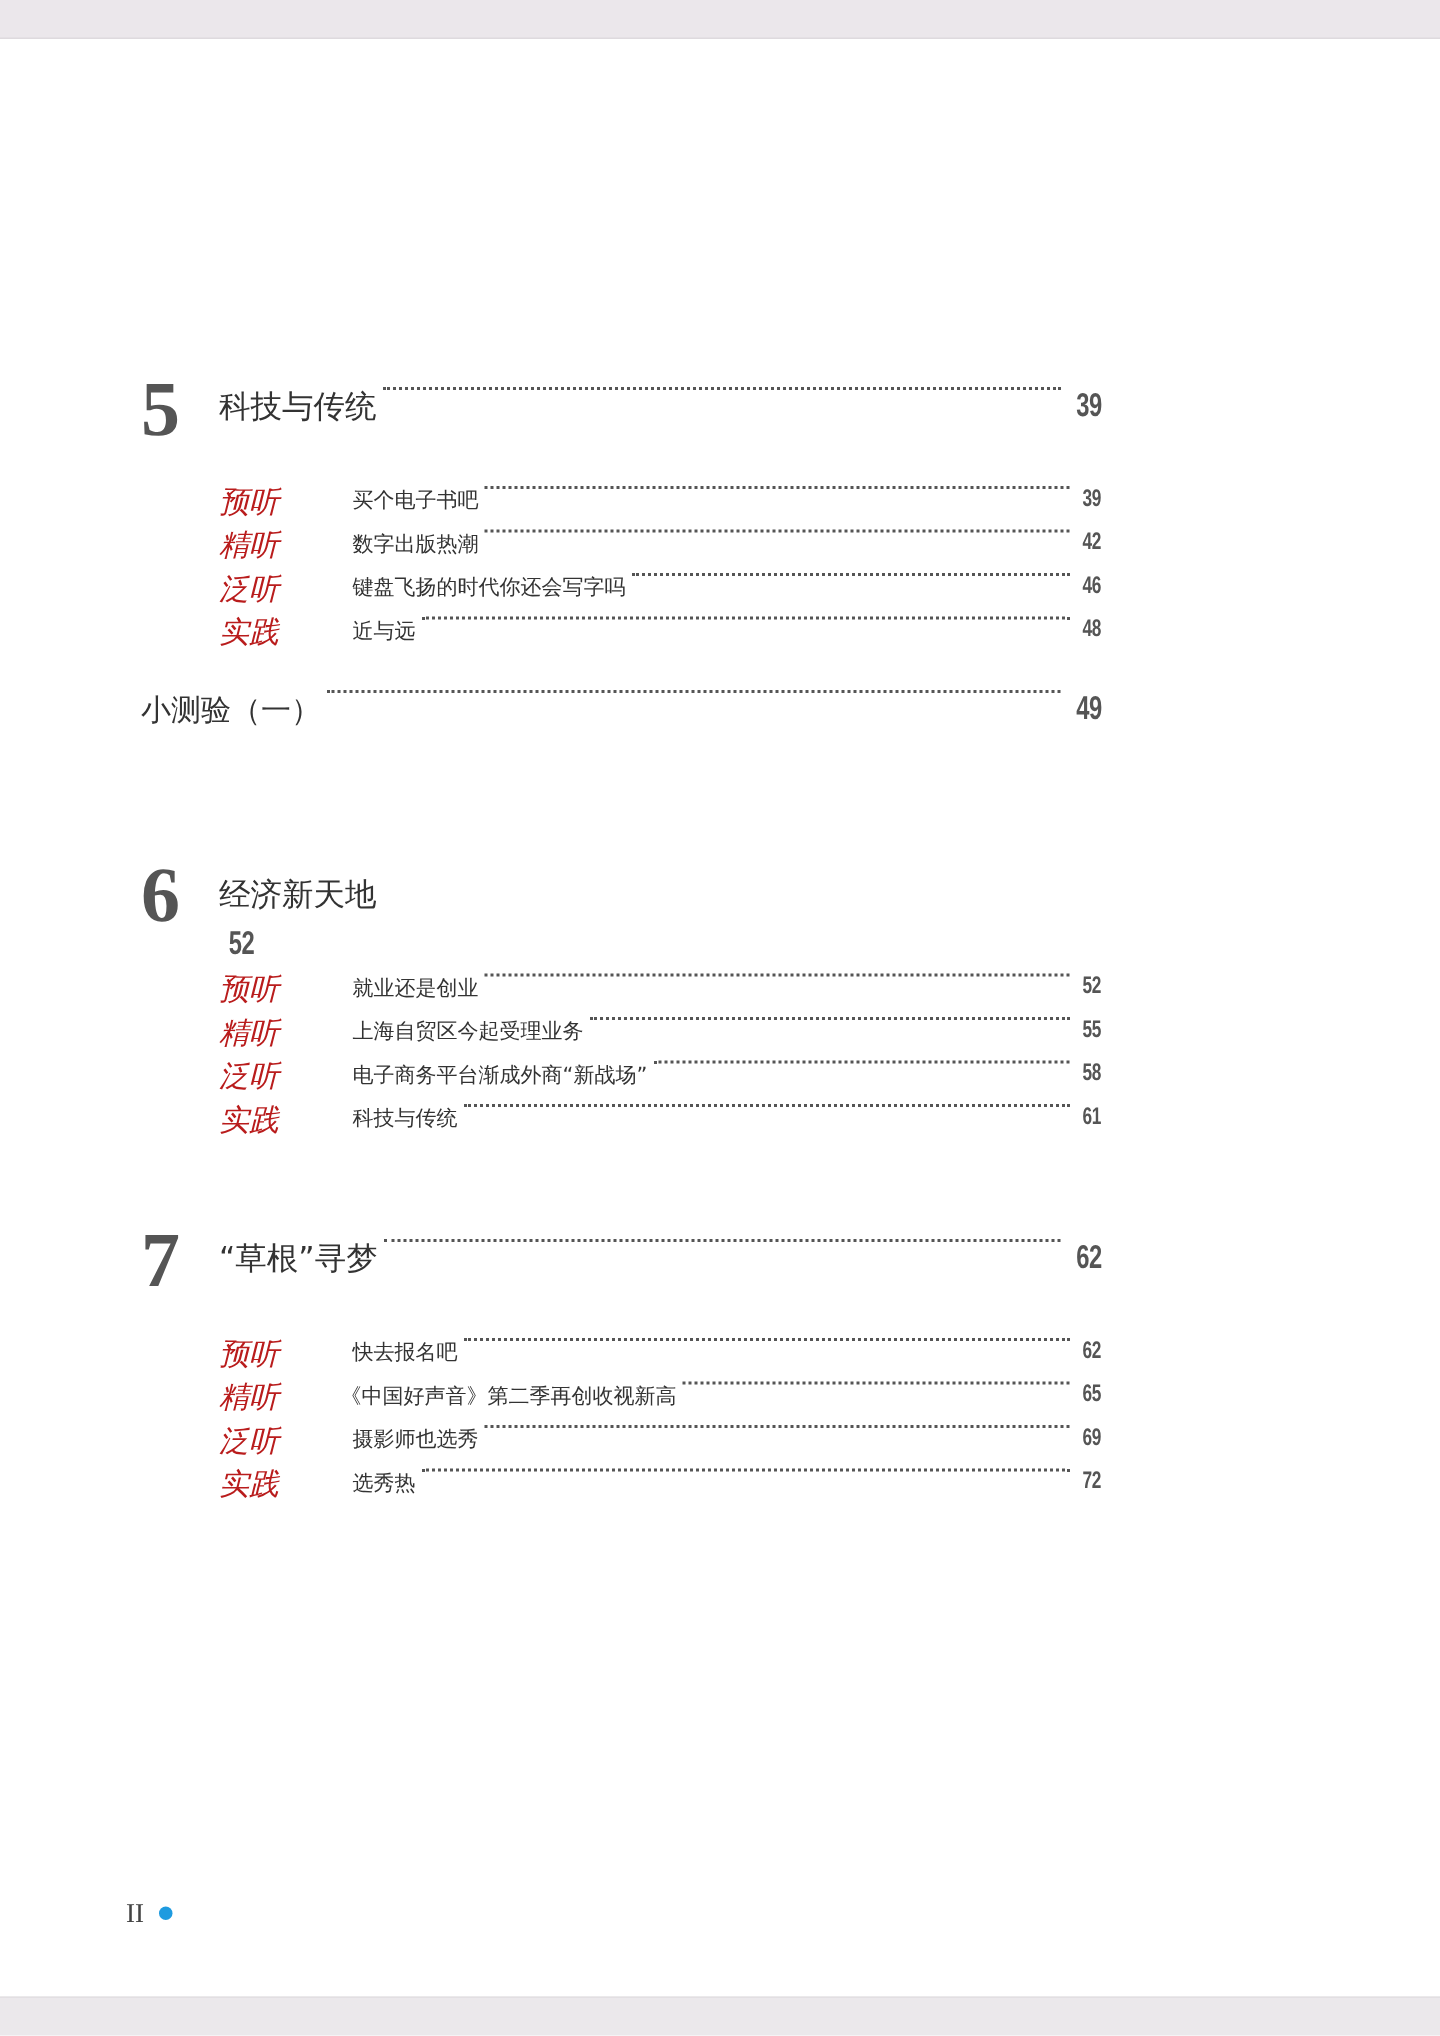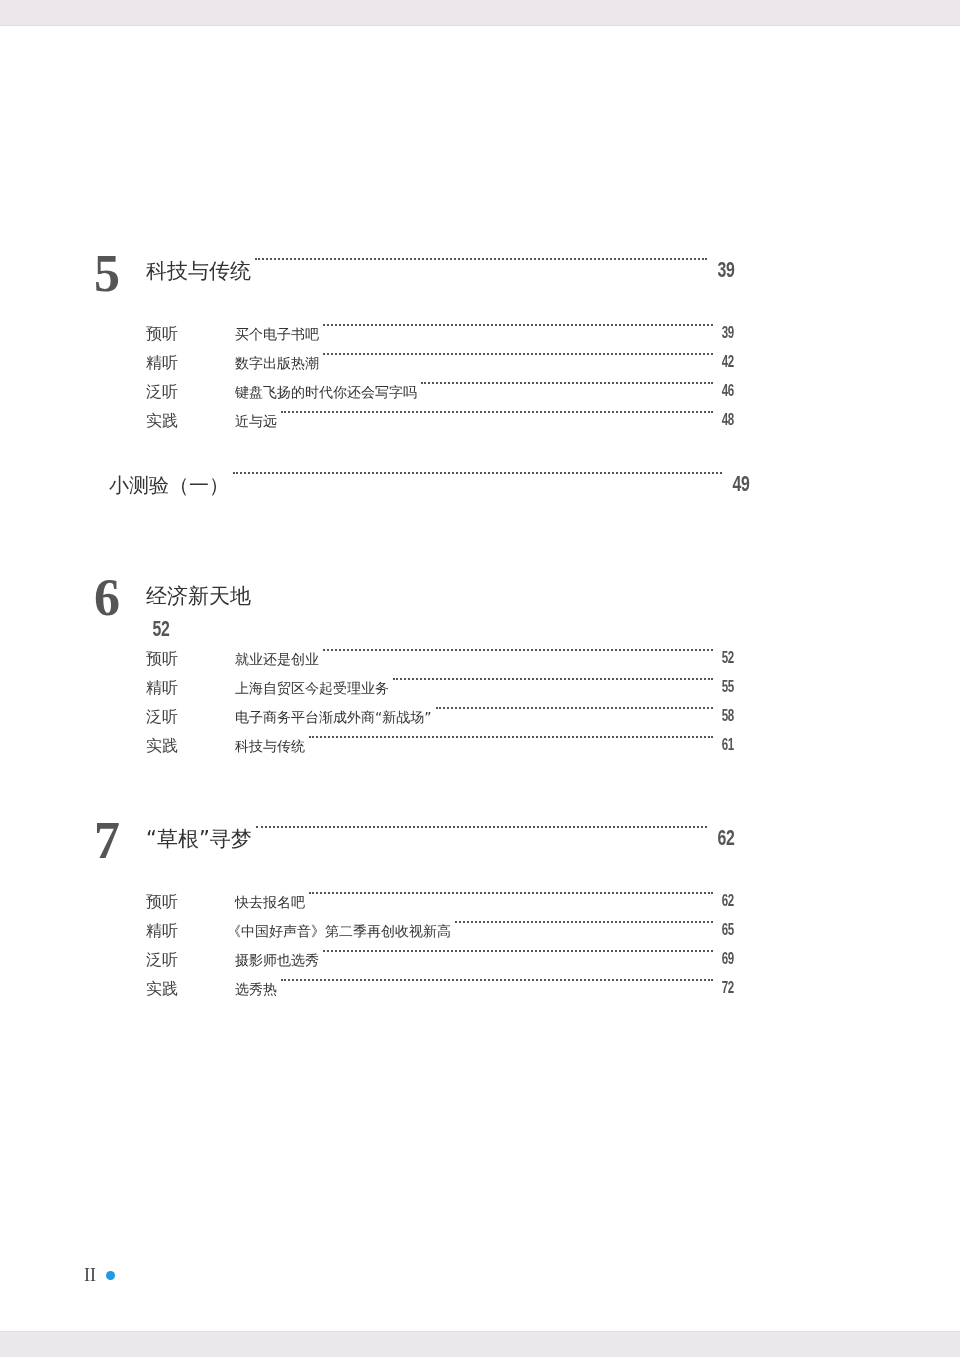--- a/index.html
+++ b/index.html
@@ -27,21 +27,21 @@
   .chap-num {
     position: absolute; font-family: "Liberation Serif", "DejaVu Serif", serif;
     font-weight: bold; font-size: 52px; color: #555; line-height: 1;
   }
   .chap-row { left: 146px; width: 588px; height: 30px; }
   .chap-title { font-size: 21px; color: #333; line-height: 26px; white-space: nowrap; }
   .chap-row .pg { font-size: 22px; line-height: 24px; }
 
   
   .sub-row { left: 146px; width: 588px; height: 22px; }
-  .tag { width: 53px; font-size: 16px; color: #404040; line-height: 20px; white-space: nowrap; flex: none; }
+  .tag { width: 53px; font-size: 20px; color: #b91c1c; line-height: 20px; white-space: nowrap; flex: none; font-style: italic; }
   .sub-title { font-size: 14px; color: #333; line-height: 20px; white-space: nowrap; margin-left: 36px; }
   .sub-row .pg { font-size: 16px; line-height: 18px; }
   .sub-row .dots { margin-bottom: 4px; }
 
   .quiz-row { left: 94px; width: 640px; height: 28px; }
   .quiz-row .chap-title { font-size: 20px; }
 
   .folio { position: absolute; left: 84px; top: 1266px; display: flex; align-items: center; }
   .folio-num { font-family: "Liberation Serif", serif; font-size: 18px; color: #444; line-height: 18px; }
   .folio-dot { width: 9px; height: 9px; border-radius: 50%; background: #1e9be0; margin-left: 10px; }
@@ -75,21 +75,21 @@
   <span class="dots"></span>
   <span class="pg">46</span>
 </div>
 <div class="row sub-row" style="top:411px;">
   <span class="tag">实践</span>
   <span class="sub-title">近与远</span>
   <span class="dots"></span>
   <span class="pg">48</span>
 </div>
 
-<div class="row quiz-row" style="top:472px;margin-left:15px;">
+<div class="row quiz-row" style="top:460px;">
   <span class="chap-title">小测验（一）</span>
   <span class="dots"></span>
   <span class="pg" style="font-size:22px;line-height:24px;">49</span>
 </div>
 
 <div class="chap-num" style="left:94px;top:572px;">6</div>
 <div class="row chap-row" style="top:583px;flex-direction:column;">
   <span class="chap-title">经济新天地</span>
   <span class="dots"></span>
   <span class="pg">52</span>

